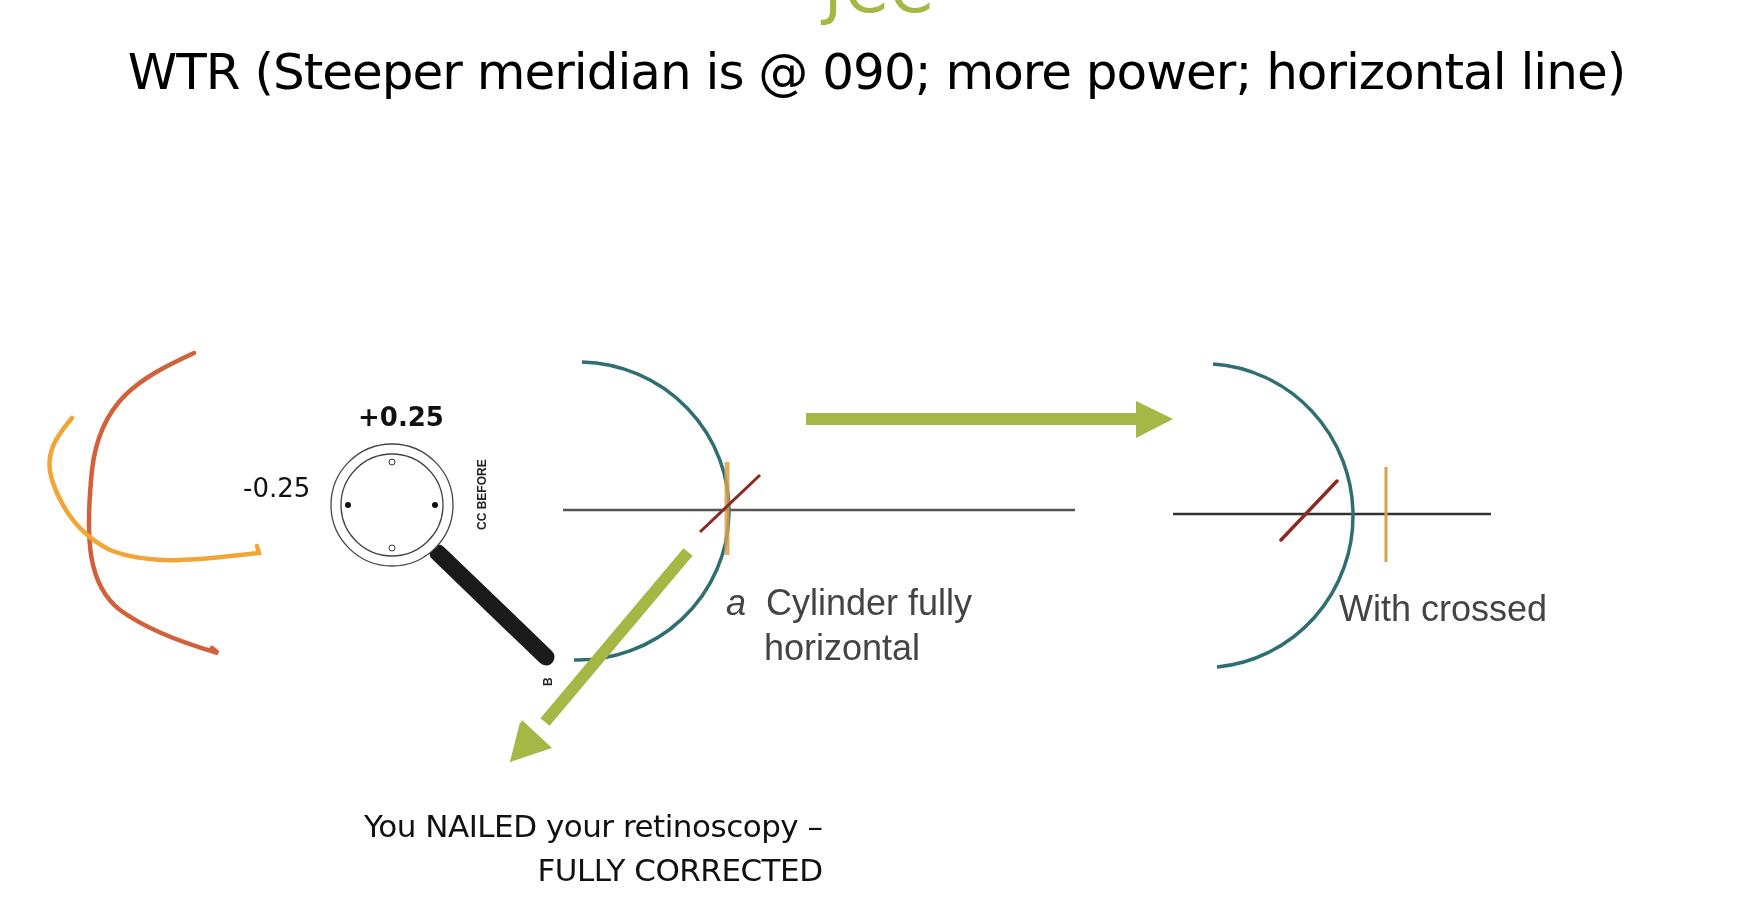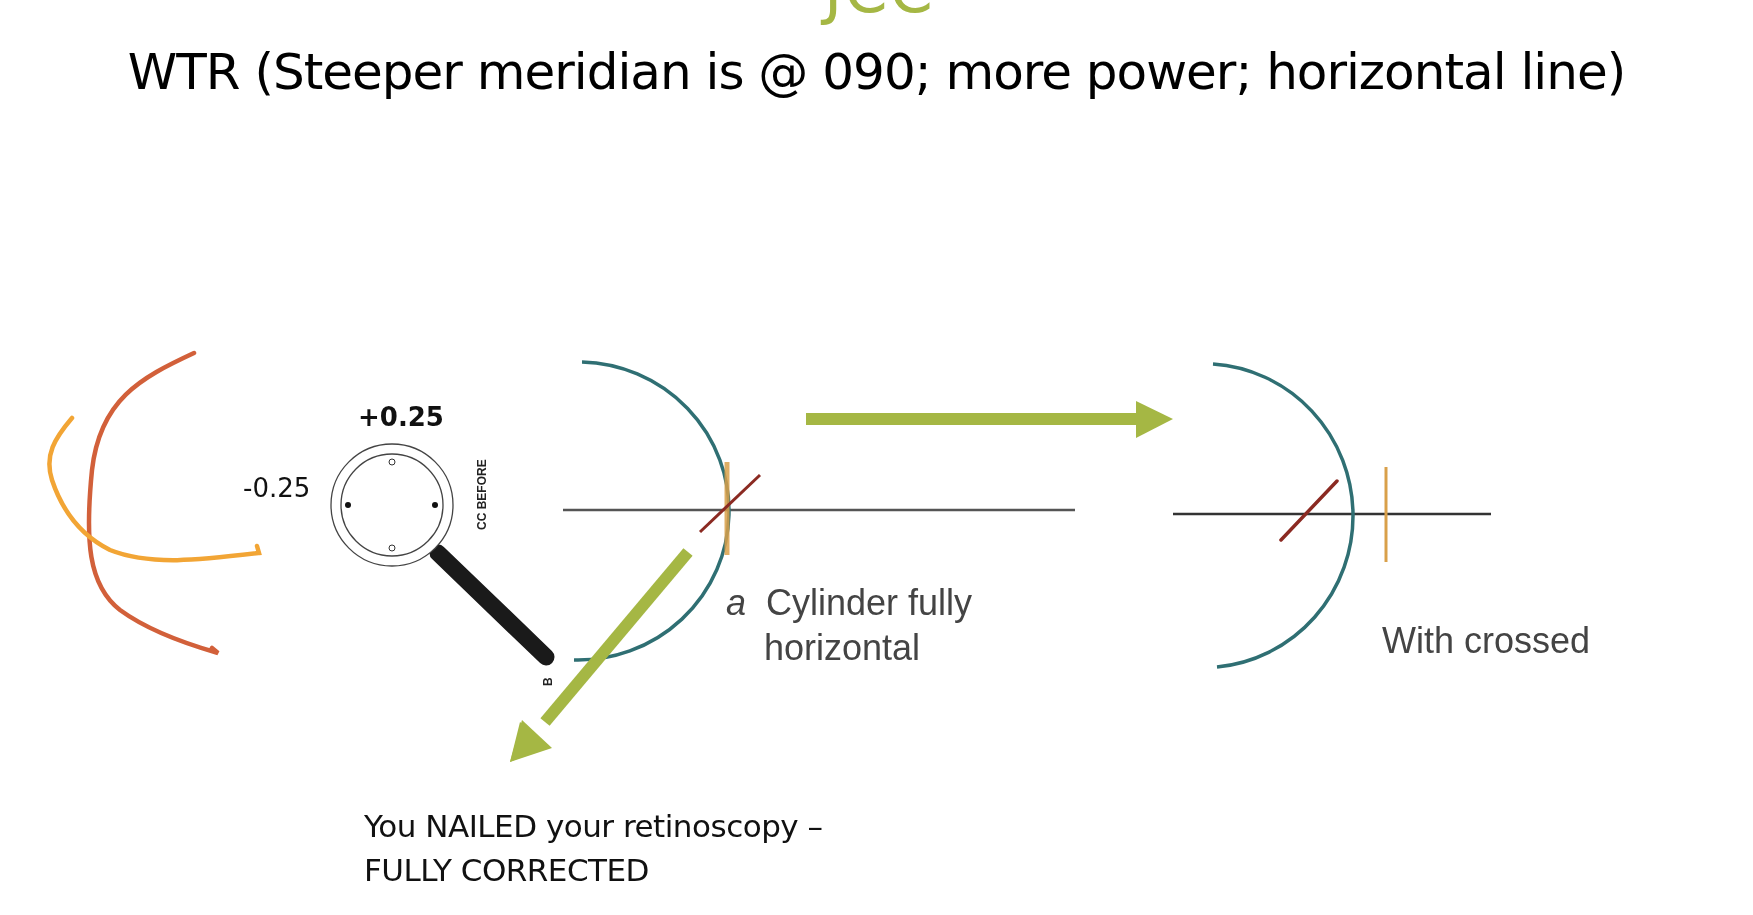--- a/index.html
+++ b/index.html
@@ -91,20 +91,20 @@
 <div class="abs lens-label" style="left:243px; top:473px;text-align:right;">-0.25</div>
 <div class="abs cc-before" style="left:475px; top:530px;">CC BEFORE</div>
 <div class="abs handle-b" style="left:541px; top:686px;">B</div>
 
 <div class="abs fig-label" style="left:726px; top:580px;">
   <span class="fig-letter">a</span>&nbsp;
   <span>Cylinder fully</span>
 </div>
 <div class="abs fig-label" style="left:764px; top:625px;">horizontal</div>
 
-<div class="abs fig-label" style="left:1382px; top:586px; width:230px; margin-top:32px;">
+<div class="abs fig-label" style="left:1328px; top:586px; width:230px; text-align:center;">
   <div>With crossed</div>
 </div>
 
-<div class="abs note" style="left:364px; top:804px;">
+<div class="abs note" style="left:364px; top:804px;text-align:right;">
   <div>You NAILED your retinoscopy –</div>
   <div>FULLY CORRECTED</div>
 </div>
 
 </body></html>

